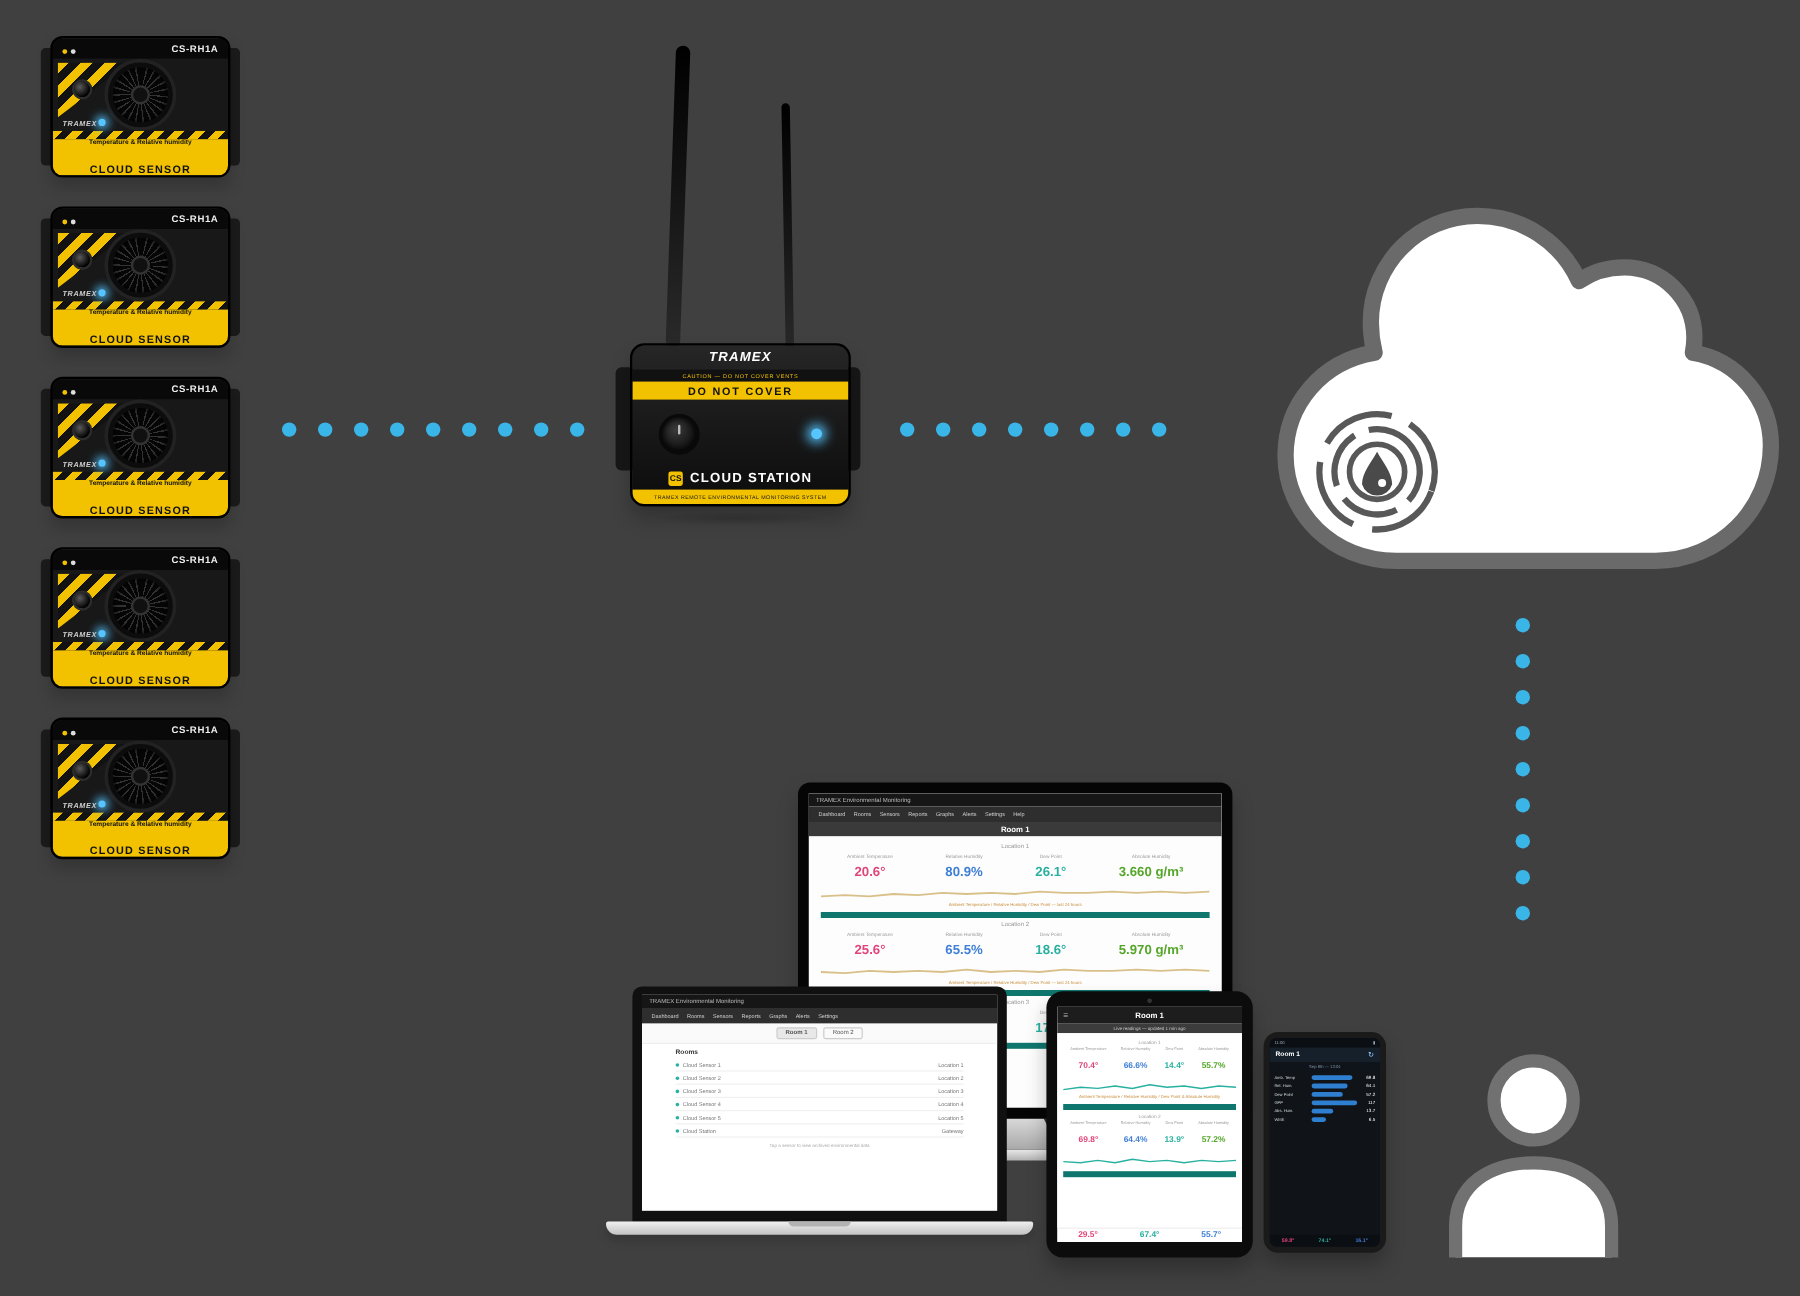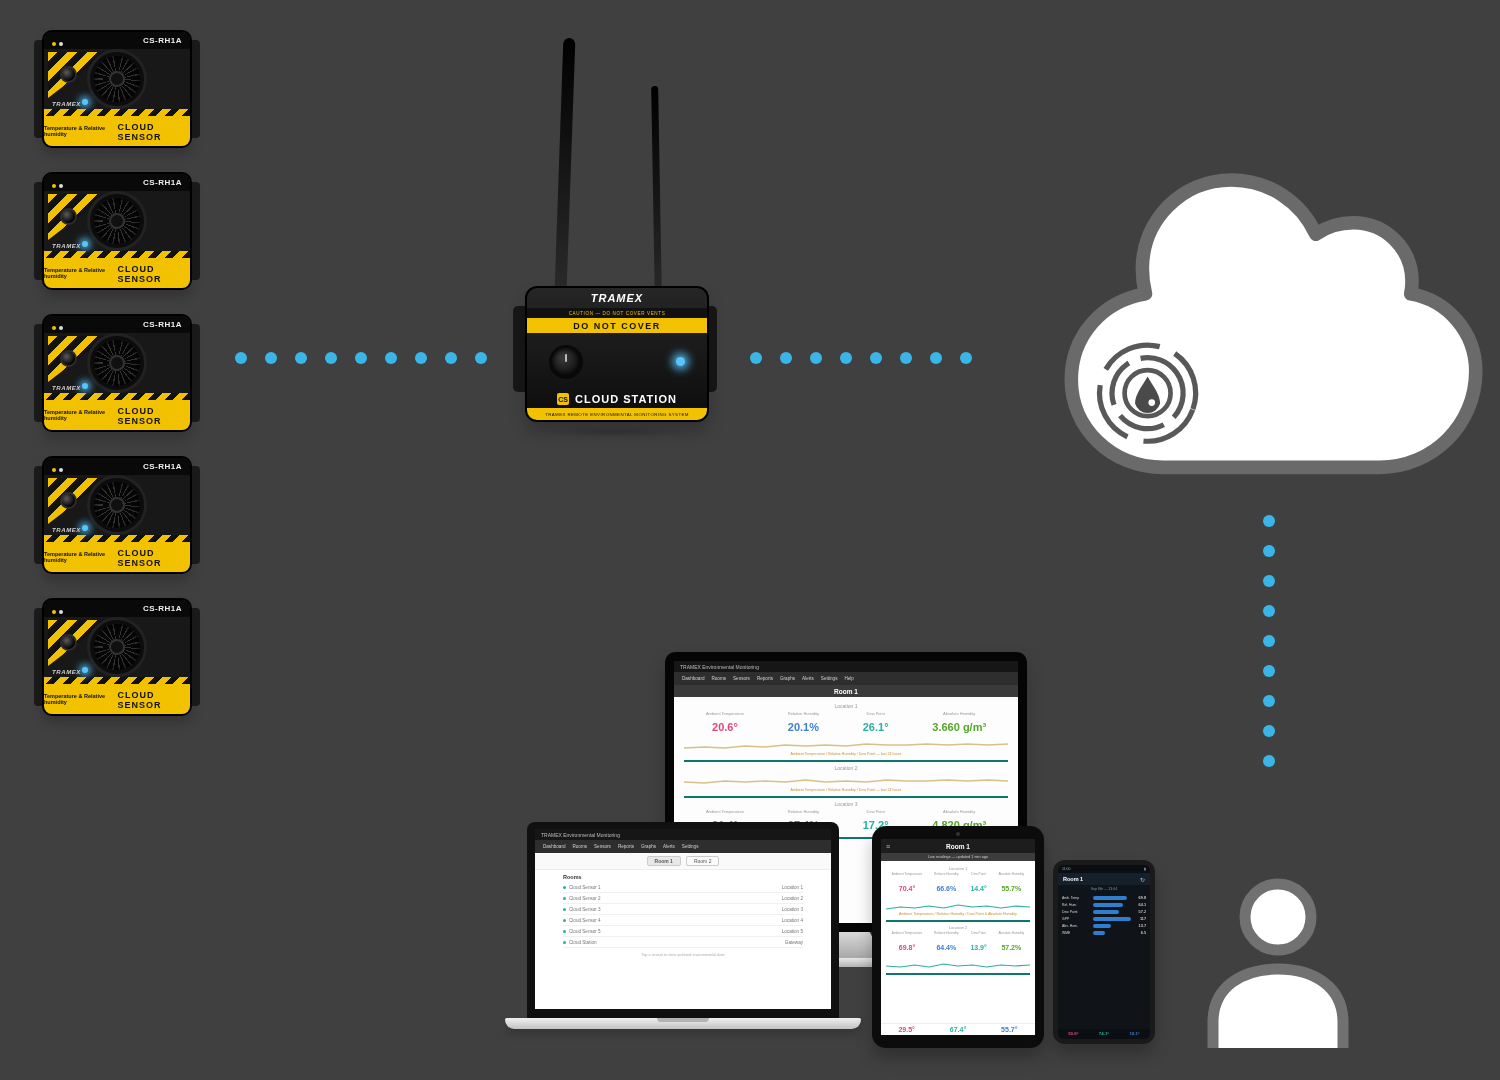--- a/index.html
+++ b/index.html
@@ -30,21 +30,21 @@
   .grille{position:absolute;left:50%;top:50%;transform:translate(-50%,-50%);width:46px;height:46px;border-radius:50%;
           background:#111;background-image:repeating-conic-gradient(#060606 0deg 12deg,#333 12deg 16deg);
           border:4px solid #0c0c0c;box-shadow:0 0 0 3px #222,inset 0 0 6px #000;}
   .grille::after{content:"";position:absolute;left:50%;top:50%;transform:translate(-50%,-50%);
                  width:12px;height:12px;border-radius:50%;background:#101010;border:2px solid #333;}
   .led{position:absolute;left:38px;bottom:4px;width:6px;height:6px;border-radius:50%;
        background:#56c5ff;box-shadow:0 0 7px 3px rgba(86,197,255,.8);}
   .brand{position:absolute;left:8px;bottom:2px;color:#cfcfcf;font-size:6px;font-weight:bold;
          font-style:italic;letter-spacing:.6px;}
   .hazardline{height:7px;background:repeating-linear-gradient(135deg,#f2c200 0 6px,#121212 6px 12px);}
-  .yellowband{height:30px;background:#f2c200;display:flex;flex-direction:row;align-items:center;justify-content:space-between;}
+  .yellowband{height:30px;background:#f2c200;display:flex;flex-direction:column;align-items:center;justify-content:space-between;}
   .yellowband .l1{font-size:5.5px;color:#111;font-weight:bold;}
   .yellowband .l2{font-size:9px;color:#111;font-weight:800;letter-spacing:1px;margin-top:1px;}
 
   
   .station{position:absolute;left:515px;top:38px;width:200px;height:400px;}
   .antenna{position:absolute;background:linear-gradient(180deg,#000,#2a2a2a);border-radius:6px;}
   .antenna.a1{left:44px;top:0;width:12px;height:252px;transform:rotate(2deg);}
   .antenna.a2{left:138px;top:48px;width:7px;height:212px;transform:rotate(-1deg);}
   .flange{position:absolute;top:268px;width:16px;height:86px;background:#171717;border-radius:5px;}
   .flange.fl{left:-2px;} .flange.fr{right:-2px;}
@@ -77,21 +77,21 @@
   .person{position:absolute;left:1188px;top:870px;width:180px;height:178px;z-index:2;}
 
   
   .db-titlebar{background:#161616;color:#bbb;font-size:5px;height:11px;display:flex;align-items:center;
                gap:4px;padding:0 6px;flex:0 0 auto;}
   .db-nav{background:#2e2e2e;height:13px;display:flex;align-items:center;gap:7px;padding:0 8px;flex:0 0 auto;}
   .db-nav span{color:#cfcfcf;font-size:4.6px;white-space:nowrap;}
   .db-sub{background:#3a3a3a;color:#fff;font-size:6.5px;height:12px;display:flex;align-items:center;
           justify-content:center;font-weight:bold;flex:0 0 auto;}
   .db-body{flex:1;background:#fdfdfd;overflow:hidden;padding:3px 10px;}
-  .section{border-bottom:2px solid #0f766e;padding:3px 0 4px;}
+  .section{border-bottom:5px solid #0f766e;padding:3px 0 4px;}
   .sec-name{text-align:center;font-size:5px;color:#999;margin-bottom:2px;}
   .metrics{display:flex;justify-content:space-around;align-items:flex-end;}
   .metric{text-align:center;}
   .m-label{font-size:4px;color:#9a9a9a;display:block;margin-bottom:1px;}
   .m-value{font-size:11px;font-weight:bold;}
   .c-temp{color:#e0457b;} .c-rh{color:#3f7fd6;} .c-dew{color:#28b0a0;} .c-abs{color:#55a629;}
   .spark{height:12px;margin-top:3px;}
   .sec-note{font-size:3.6px;color:#c98f3d;text-align:center;margin-top:2px;}
 
   
@@ -270,32 +270,38 @@
           <span>Settings</span>
           <span>Help</span>
         </div>
         <div class="db-sub">Room 1</div>
         <div class="db-body">
 
           <div class="section">
             <div class="sec-name">Location 1</div>
             <div class="metrics">
               <div class="metric"><span class="m-label">Ambient Temperature</span><span class="m-value c-temp">20.6°</span></div>
-              <div class="metric"><span class="m-label">Relative Humidity</span><span class="m-value c-rh">20.1%</span></div>
+              <div class="metric"><span class="m-label">Relative Humidity</span><span class="m-value c-rh">80.9%</span></div>
               <div class="metric"><span class="m-label">Dew Point</span><span class="m-value c-dew">26.1°</span></div>
               <div class="metric"><span class="m-label">Absolute Humidity</span><span class="m-value c-abs">3.660 g/m³</span></div>
             </div>
             <div class="spark"><svg width="100%" height="12" viewBox="0 0 320 12" preserveAspectRatio="none">
                   <polyline points="0,8 20,7 40,8 60,6 80,7 100,5 120,6 140,5 160,6 180,4 200,5 220,5 240,4 260,5 280,4 300,5 320,4" fill="none" stroke="#d9c089" stroke-width="1.5"></polyline>
                 </svg></div>
             <div class="sec-note">Ambient Temperature / Relative Humidity / Dew Point — last 24 hours</div>
           </div>
 
           <div class="section">
             <div class="sec-name">Location 2</div>
+            <div class="metrics">
+              <div class="metric"><span class="m-label">Ambient Temperature</span><span class="m-value c-temp">25.6°</span></div>
+              <div class="metric"><span class="m-label">Relative Humidity</span><span class="m-value c-rh">65.5%</span></div>
+              <div class="metric"><span class="m-label">Dew Point</span><span class="m-value c-dew">18.6°</span></div>
+              <div class="metric"><span class="m-label">Absolute Humidity</span><span class="m-value c-abs">5.970 g/m³</span></div>
+            </div>
             <div class="spark"><svg width="100%" height="12" viewBox="0 0 320 12" preserveAspectRatio="none">
                   <polyline points="0,6 20,7 40,5 60,6 80,5 100,6 120,4 140,6 160,5 180,6 200,4 220,5 240,5 260,4 280,5 300,4 320,5" fill="none" stroke="#d9c089" stroke-width="1.5"></polyline>
                 </svg></div>
             <div class="sec-note">Ambient Temperature / Relative Humidity / Dew Point — last 24 hours</div>
           </div>
 
           <div class="section">
             <div class="sec-name">Location 3</div>
             <div class="metrics">
               <div class="metric"><span class="m-label">Ambient Temperature</span><span class="m-value c-temp">21.4°</span></div>

